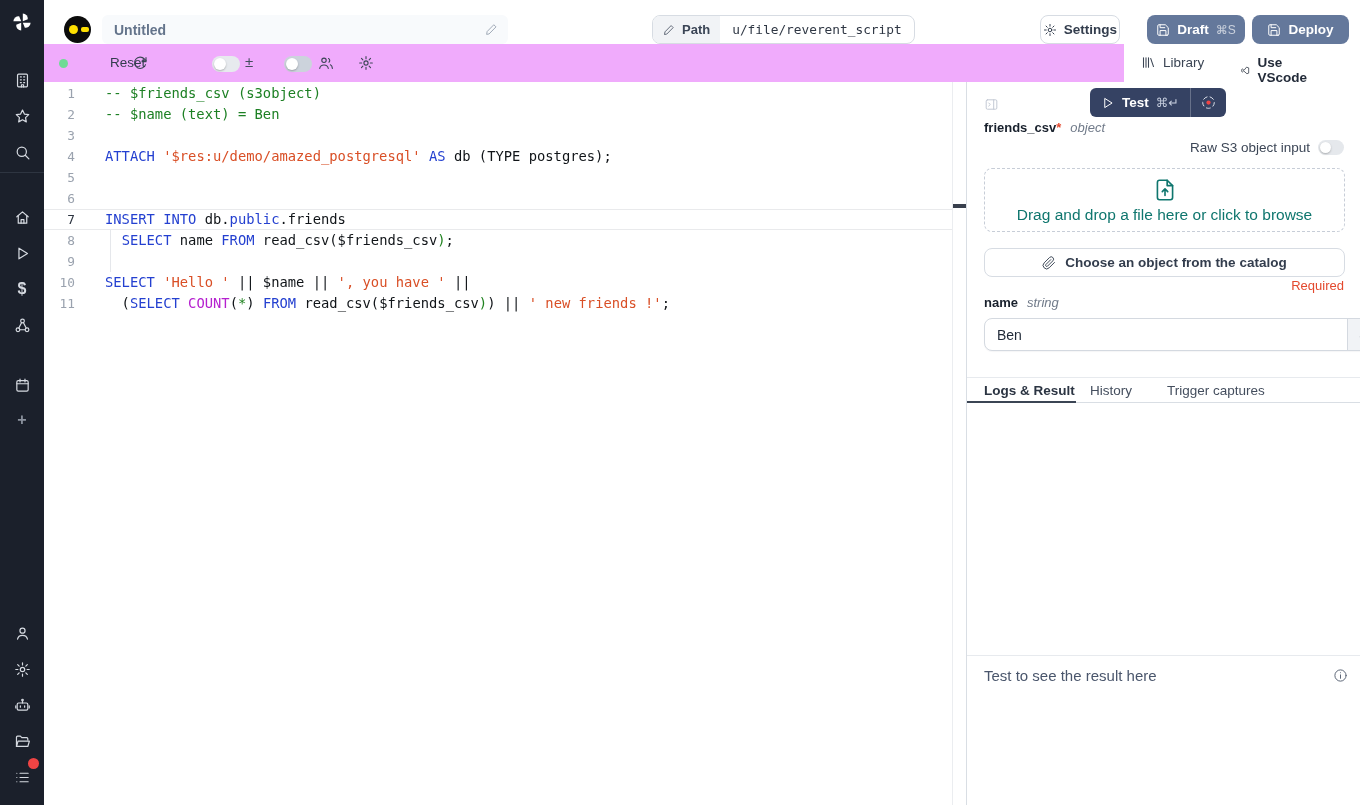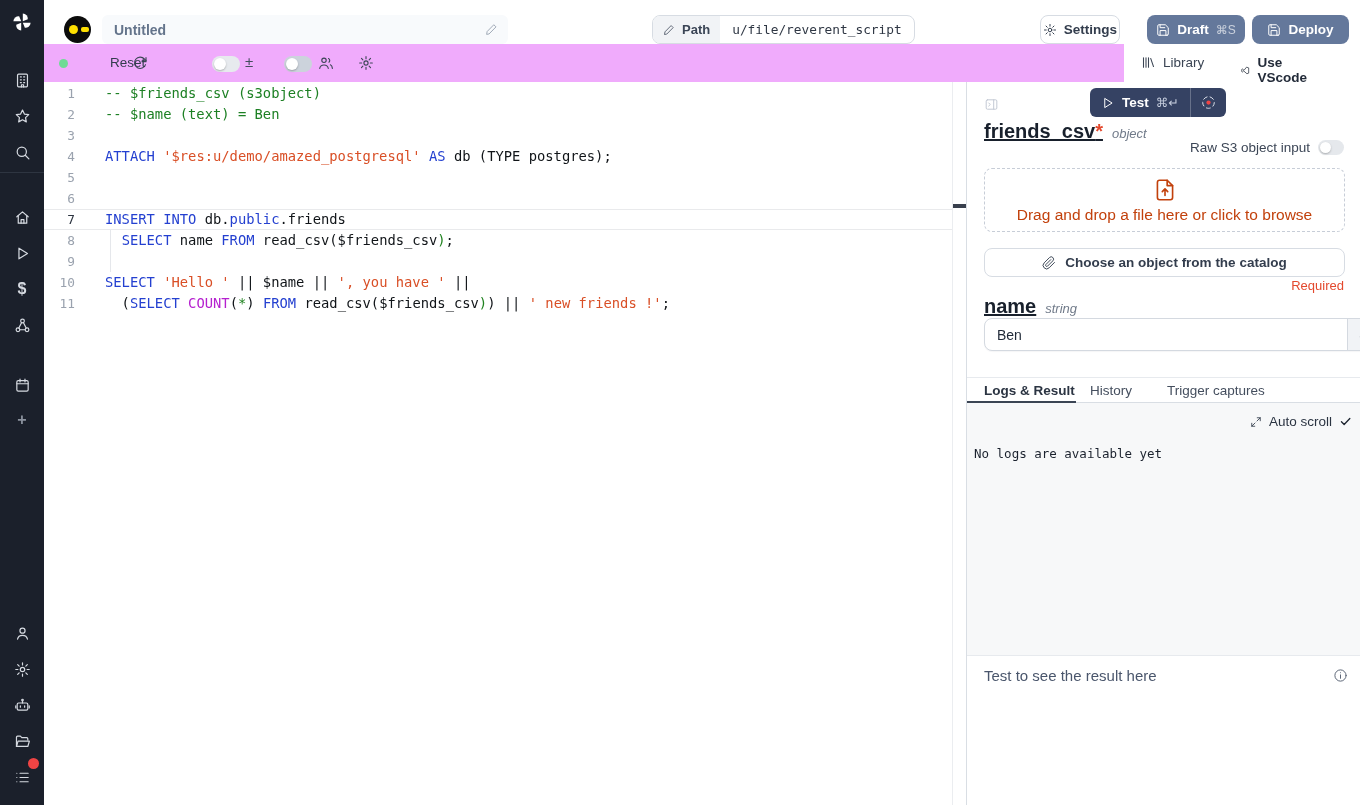--- a/index.html
+++ b/index.html
@@ -73,29 +73,29 @@
   .collapse-ic { position:absolute; left:17px; top:15px; width:15px; height:15px; color:#c3c9d4; cursor:pointer; }
   .test-pill { position:absolute; left:123px; top:6px; height:29px; display:flex; align-items:stretch; background:#354263; border-radius:6px; color:#fff; cursor:pointer; }
   .test-pill .main { display:flex; align-items:center; gap:7px; padding:0 11px; }
   .test-pill .main svg { width:14px; height:14px; }
   .test-pill .lbl { font-size:13.5px; font-weight:700; }
   .test-pill .sc { font-size:12.5px; color:#c6cede; }
   .test-pill .vdiv { width:1px; background:rgba(255,255,255,.25); }
   .test-pill .cap { width:35px; display:flex; align-items:center; justify-content:center; }
   .test-pill .cap svg { width:17px; height:17px; stroke-width:1.4; color:#dfe3ec; }
   .arg-label { position:absolute; left:17px; display:flex; align-items:baseline; gap:9px; }
-  .arg-label .nm { font-size:20px; font-weight:700; color:#18202c;text-decoration:underline; }
+  .arg-label .nm { font-size:13px; font-weight:700; color:#18202c; }
   .arg-label .req { color:#e3492e; font-weight:700; }
   .arg-label .ty { font-size:13px; font-style:italic; color:#707a89; }
   .raw-row { position:absolute; right:16px; top:58px; display:flex; align-items:center; gap:8px; }
   .raw-row .t { font-size:13.5px; color:#3c4656; }
   .toggle.sm { position:relative; top:0; width:26px; height:15px; background:#e5e8ec; flex:none; }
   .toggle.sm .knob { width:11px; height:11px; }
   .dropzone { position:absolute; left:17px; top:86px; width:361px; height:64px; border:1px dashed #c7cdd7; border-radius:8px;
-    display:flex; flex-direction:column; align-items:center; justify-content:center; gap:3px; color:#c2410c; cursor:pointer; }
+    display:flex; flex-direction:column; align-items:center; justify-content:center; gap:3px; color:#0f766e; cursor:pointer; }
   .dropzone svg { width:26px; height:26px; stroke-width:1.5; }
   .dropzone .dz-txt { font-size:15.5px; }
   .catalog-btn { position:absolute; left:17px; top:166px; width:361px; height:29px; border:1px solid #d7dce3; border-radius:8px; background:#fff;
     display:flex; align-items:center; justify-content:center; gap:9px; font-size:13.5px; font-weight:600; color:#333d4d; cursor:pointer; }
   .catalog-btn svg { width:14px; height:14px; stroke-width:1.6; }
   .required { position:absolute; right:16px; top:196px; font-size:13px; color:#e3492e; }
   .name-input { position:absolute; left:17px; top:236px; width:395px; height:33px; border:1px solid #d4d9e0; border-radius:8px; background:#fff;
     display:flex; align-items:center; box-shadow:0 1px 1px rgba(16,24,40,.04); }
   .name-input .val { flex:1; padding-left:12px; font-size:14px; color:#1f2937; }
   .dollar-badge { width:31px; height:31px; margin:0; border-left:1px solid #d4d9e0; background:#f1f3f6; border-radius:0 7px 7px 0;
@@ -401,32 +401,20 @@
     </div>
   </div>
 
   <div class="tabsbar">
     <span class="tab active" style="left:17px">Logs &amp; Result</span>
     <span class="tab" style="left:123px">History</span>
     <span class="tab" style="left:200px">Trigger captures</span>
     <div class="tab-underline"></div>
   </div>
 
-  <div class="logs">
-    <div class="autoscroll">
-      <svg class="exp" viewBox="0 0 24 24">
-          <path d="M14.5 3.5h6v6M9.5 20.5h-6v-6M20.5 3.5 14 10M3.5 20.5 10 14"></path>
-        </svg>
-      <span class="t">Auto scroll</span>
-      <svg class="chk" viewBox="0 0 24 24">
-          <path d="M4.5 12.5l5 5L20 6.5"></path>
-        </svg>
-    </div>
-    <div class="empty mono">No logs are available yet</div>
-  </div>
 
   <div class="result">
     <span class="ph">Test to see the result here</span>
     <svg class="info" viewBox="0 0 24 24">
         <circle cx="12" cy="12" r="9"></circle>
         <path d="M12 11v5.5"></path>
         <path d="M12 7.5h.01"></path>
       </svg>
   </div>
 </div>

